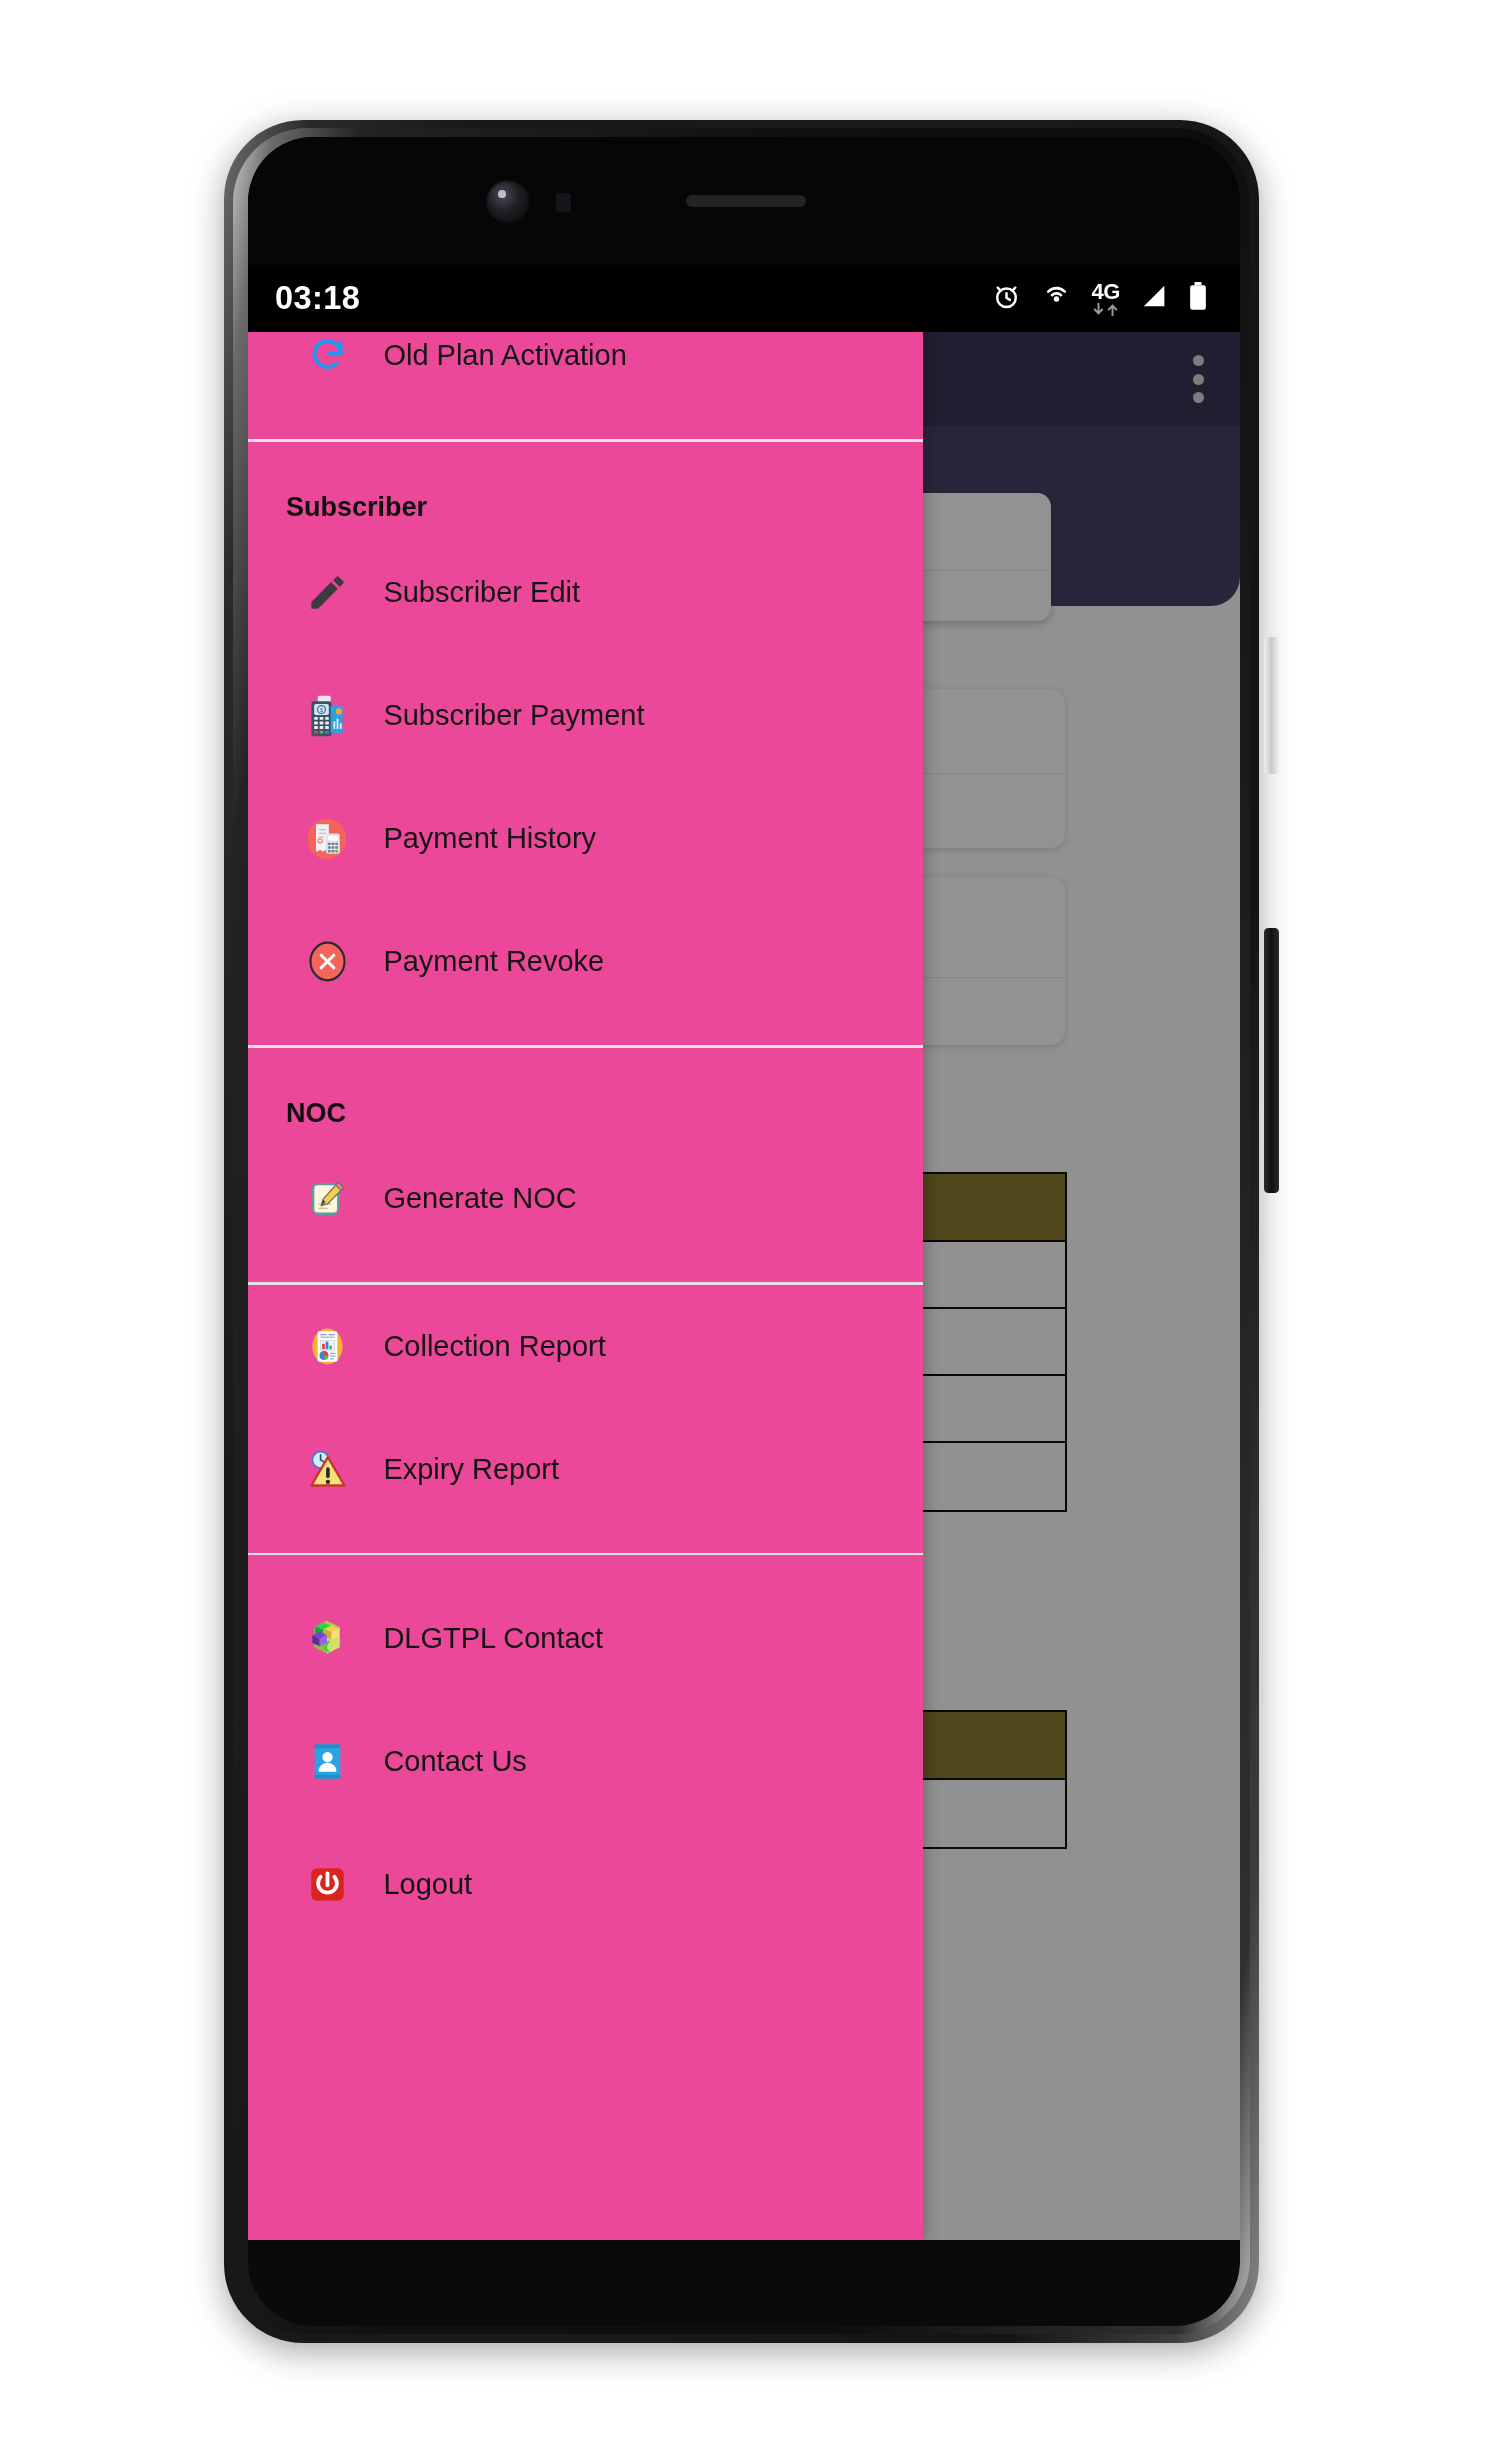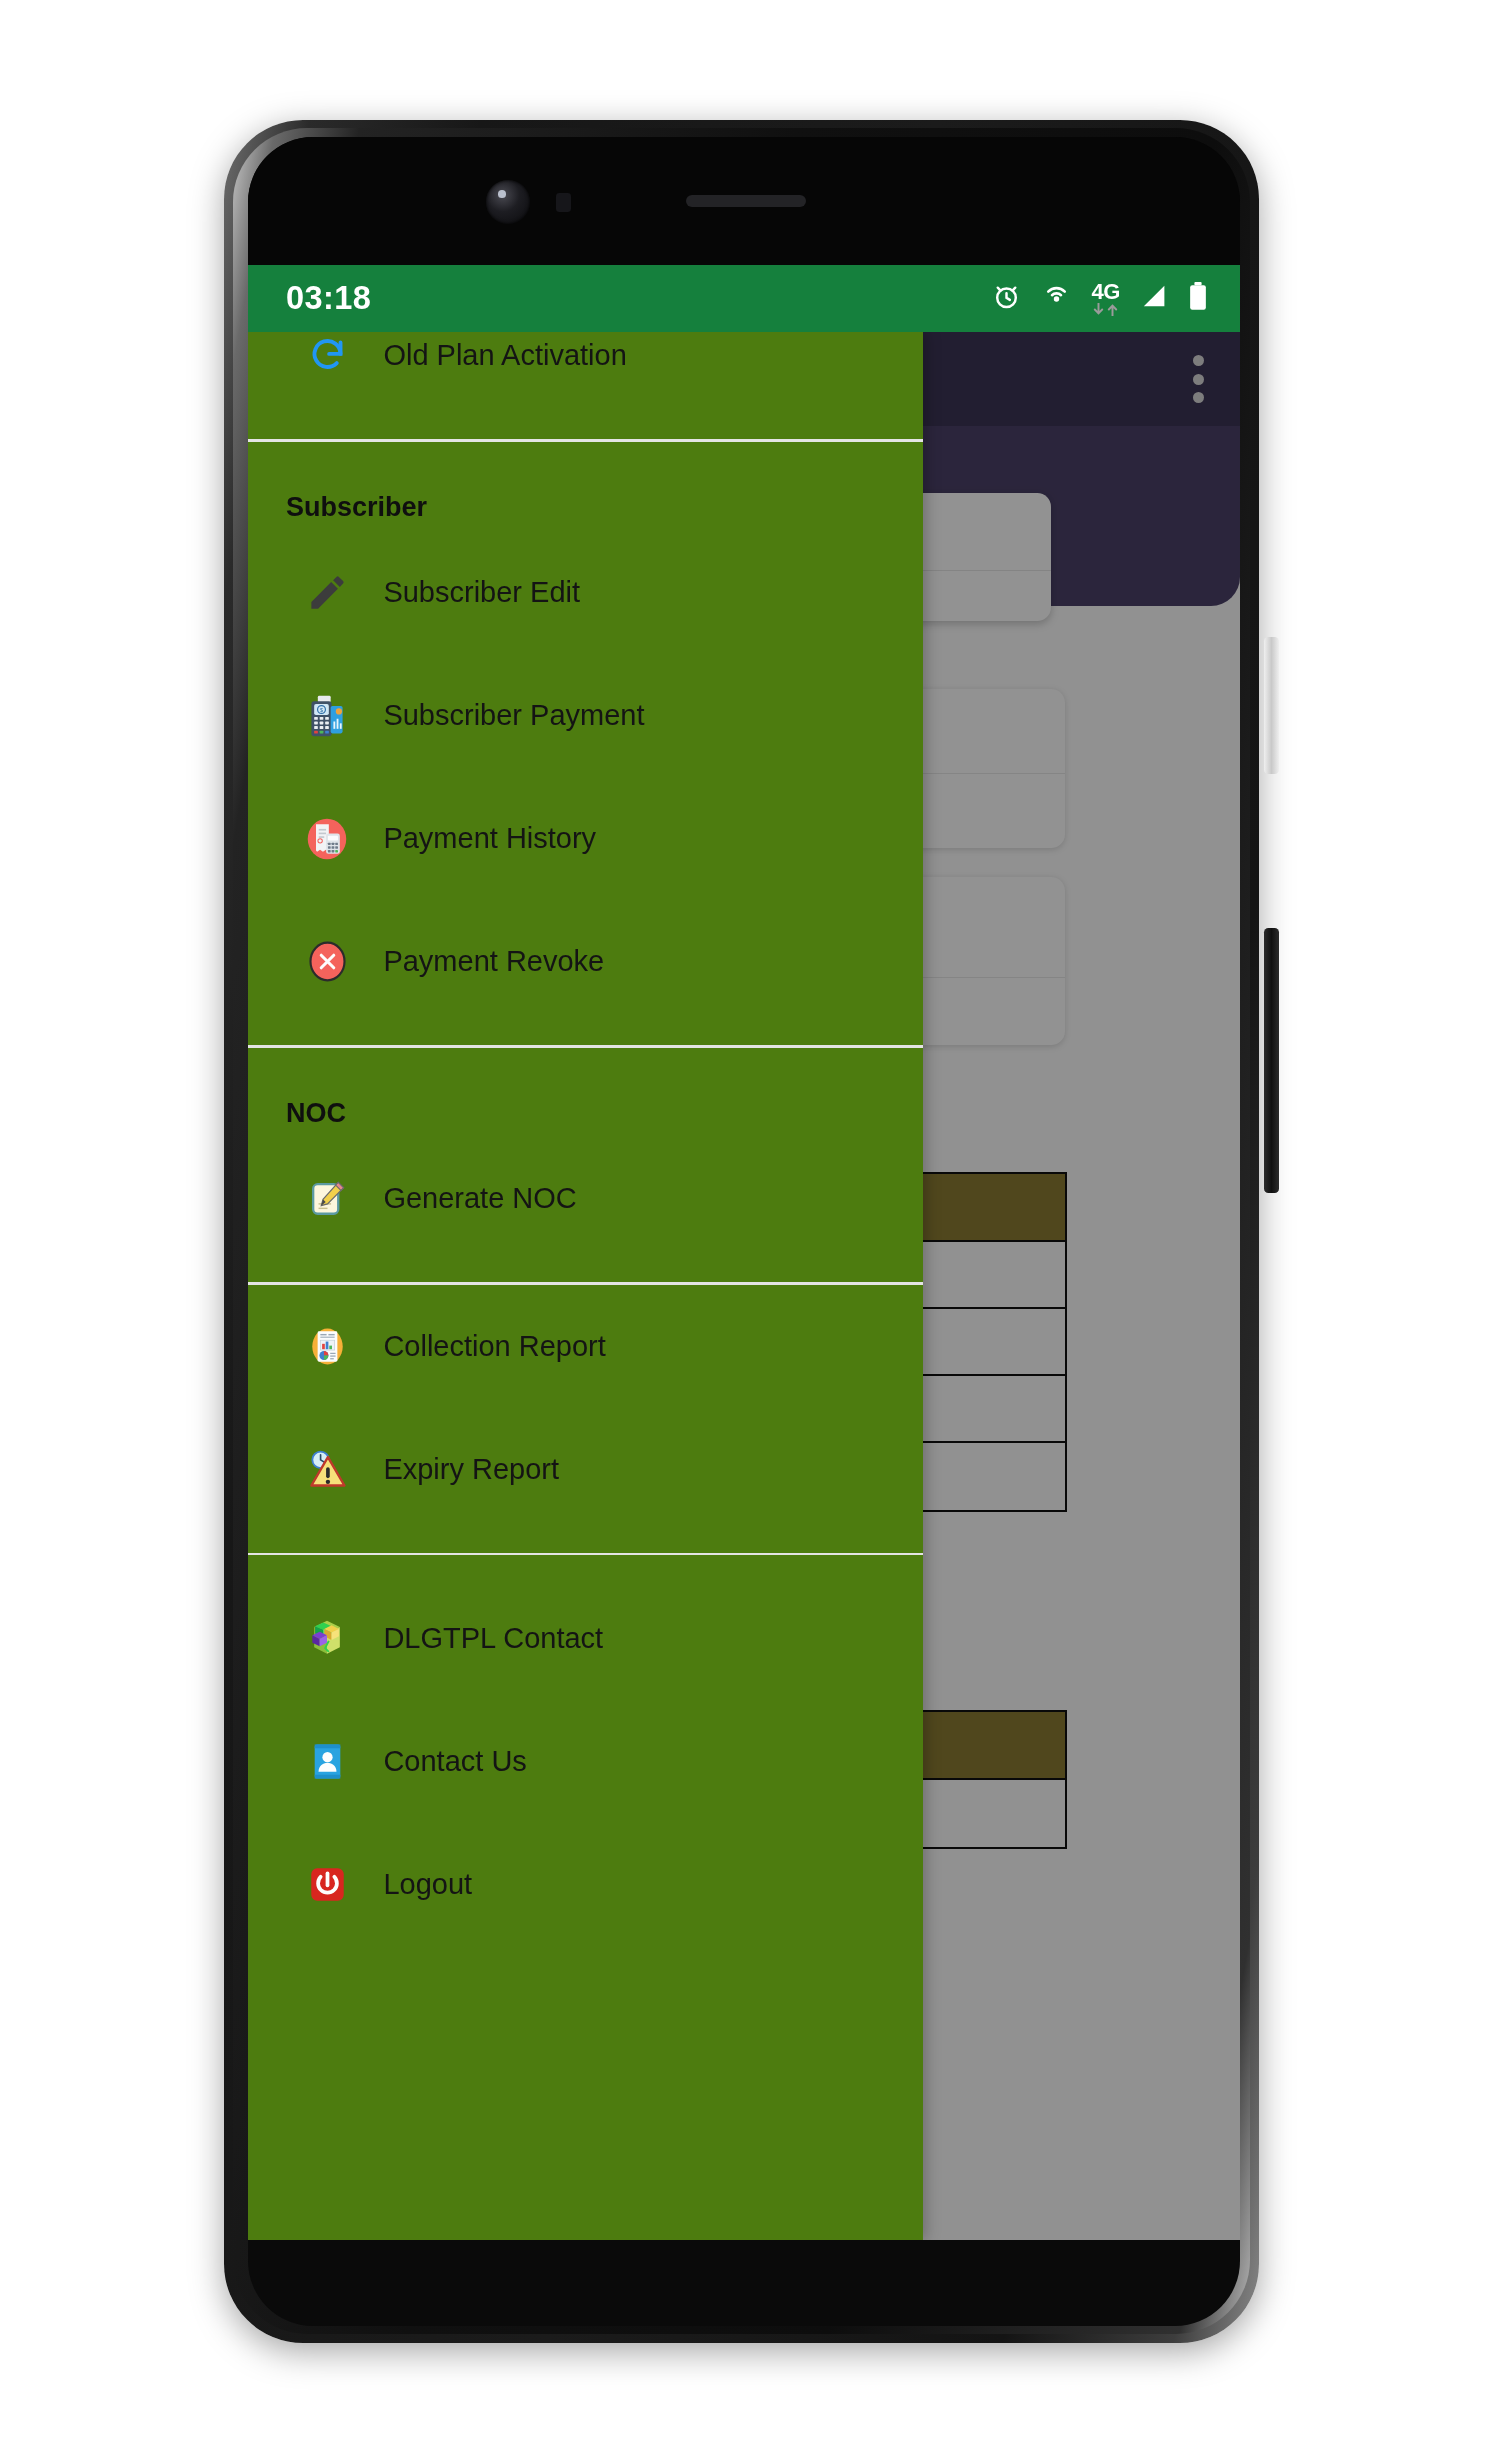--- a/index.html
+++ b/index.html
@@ -82,23 +82,23 @@
   .screen {
     position: absolute; left: 0; top: 128px;
     width: 992px; height: 1975px;
     background: #9a9a9a;
     overflow: hidden;
   }
 
   
   .statusbar {
     position: absolute; left: 0; top: 0; width: 992px; height: 67px;
-    background: #15803d;
+    background: #000000;
     display: flex; align-items: center; justify-content: space-between;
-    padding: 0 31px 0 38px;
+    padding: 0 31px 0 27px;
     z-index: 50;
   }
   .status-time { color: #fff; font-size: 32.5px; font-weight: 600; letter-spacing: 0.4px; }
   .status-icons { display: flex; align-items: center; gap: 19px; }
   .si { display:block; }
 
   
   .app-bg { position:absolute; left:0; top:67px; width:992px; height:1908px; background:#fafafa; }
 
   .appbar {
@@ -168,21 +168,21 @@
   }
   .dt-row:last-child { border-bottom:none; }
 
   
   .scrim { position:absolute; left:0; top:0; width:992px; height:1908px; background:rgba(0,0,0,.42); }
 
   
   .drawer {
     position:absolute; left:0; top:67px;
     width:675px; height:1908px;
-    background:#4d7c0f;
+    background:#ec4899;
     overflow:hidden;
     z-index:40;
     box-shadow: 3.4px 0 13.7px rgba(0,0,0,.25);
   }
   .drawer-scroll { position:absolute; left:0; top:-38px; width:675px; }
 
   .drw-item {
     height:123px; display:flex; align-items:center; padding-left:38px;
   }
   .drw-ico {

